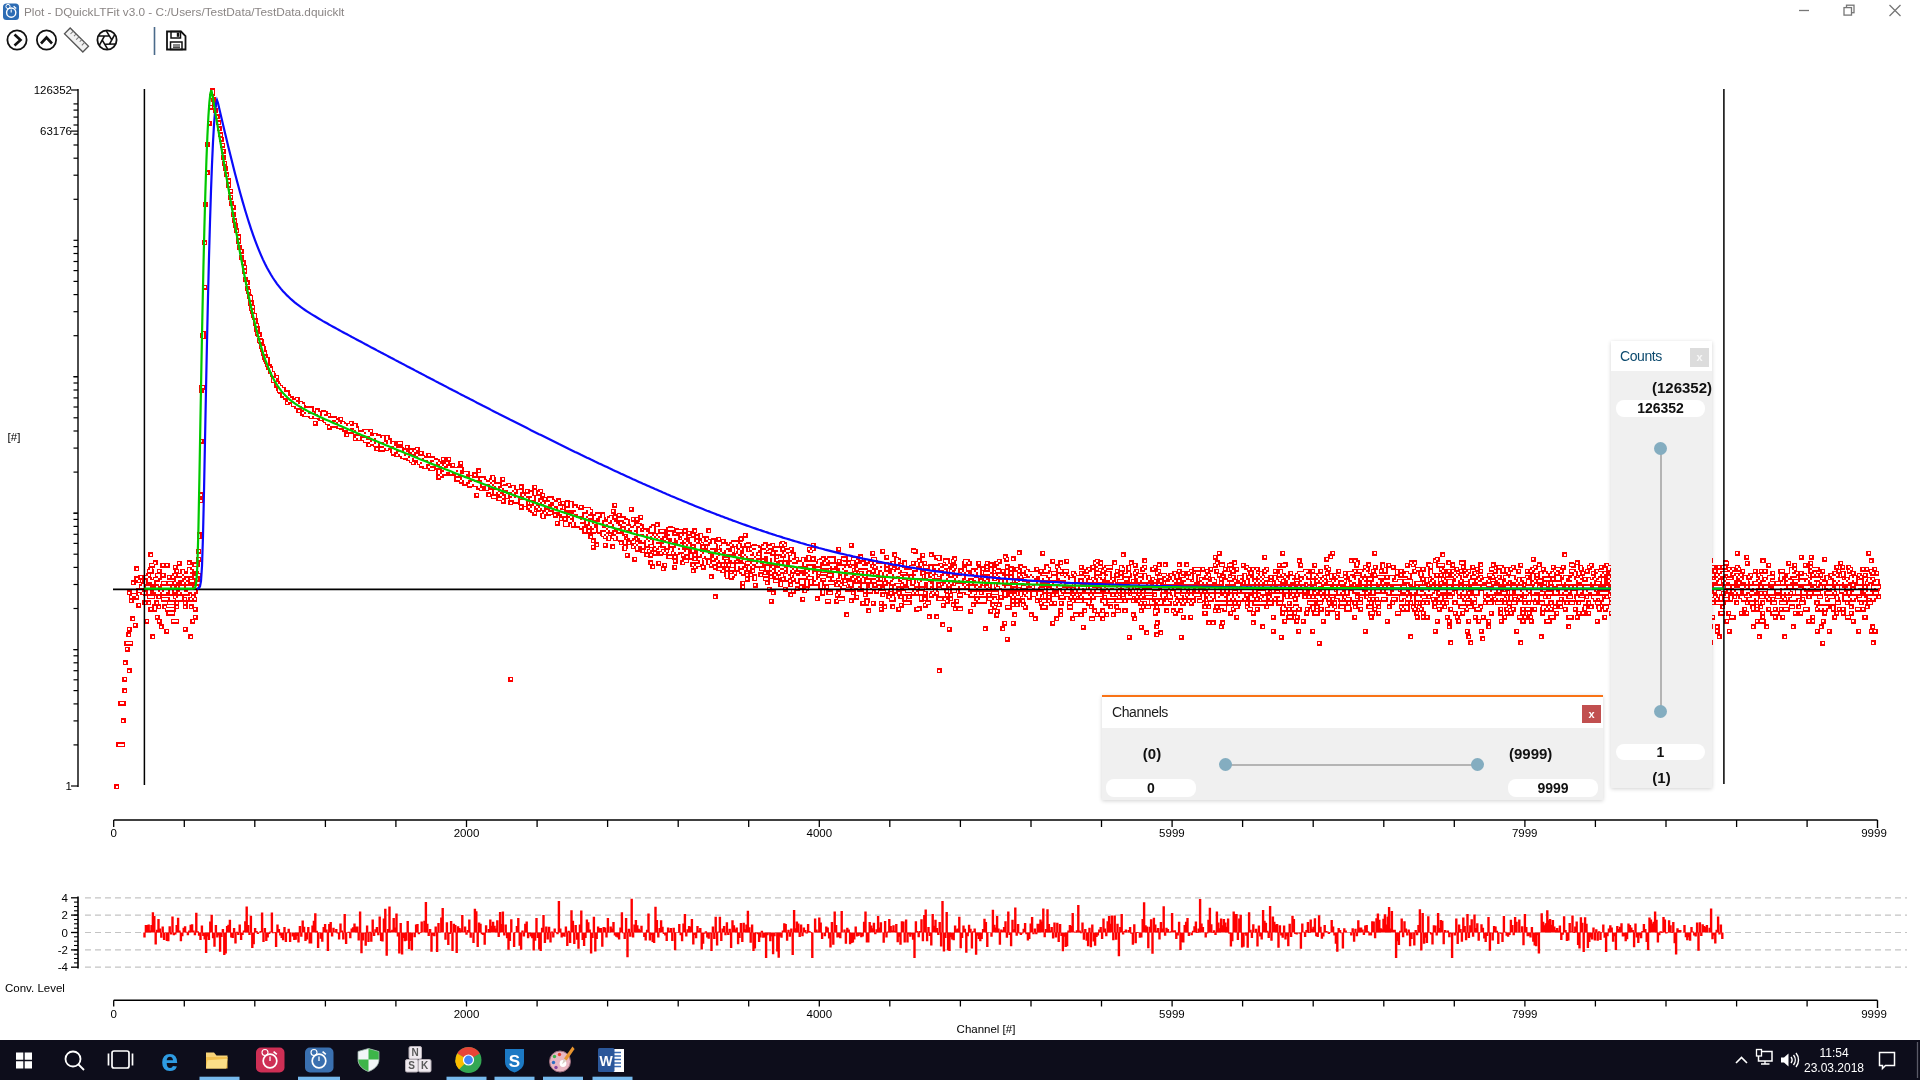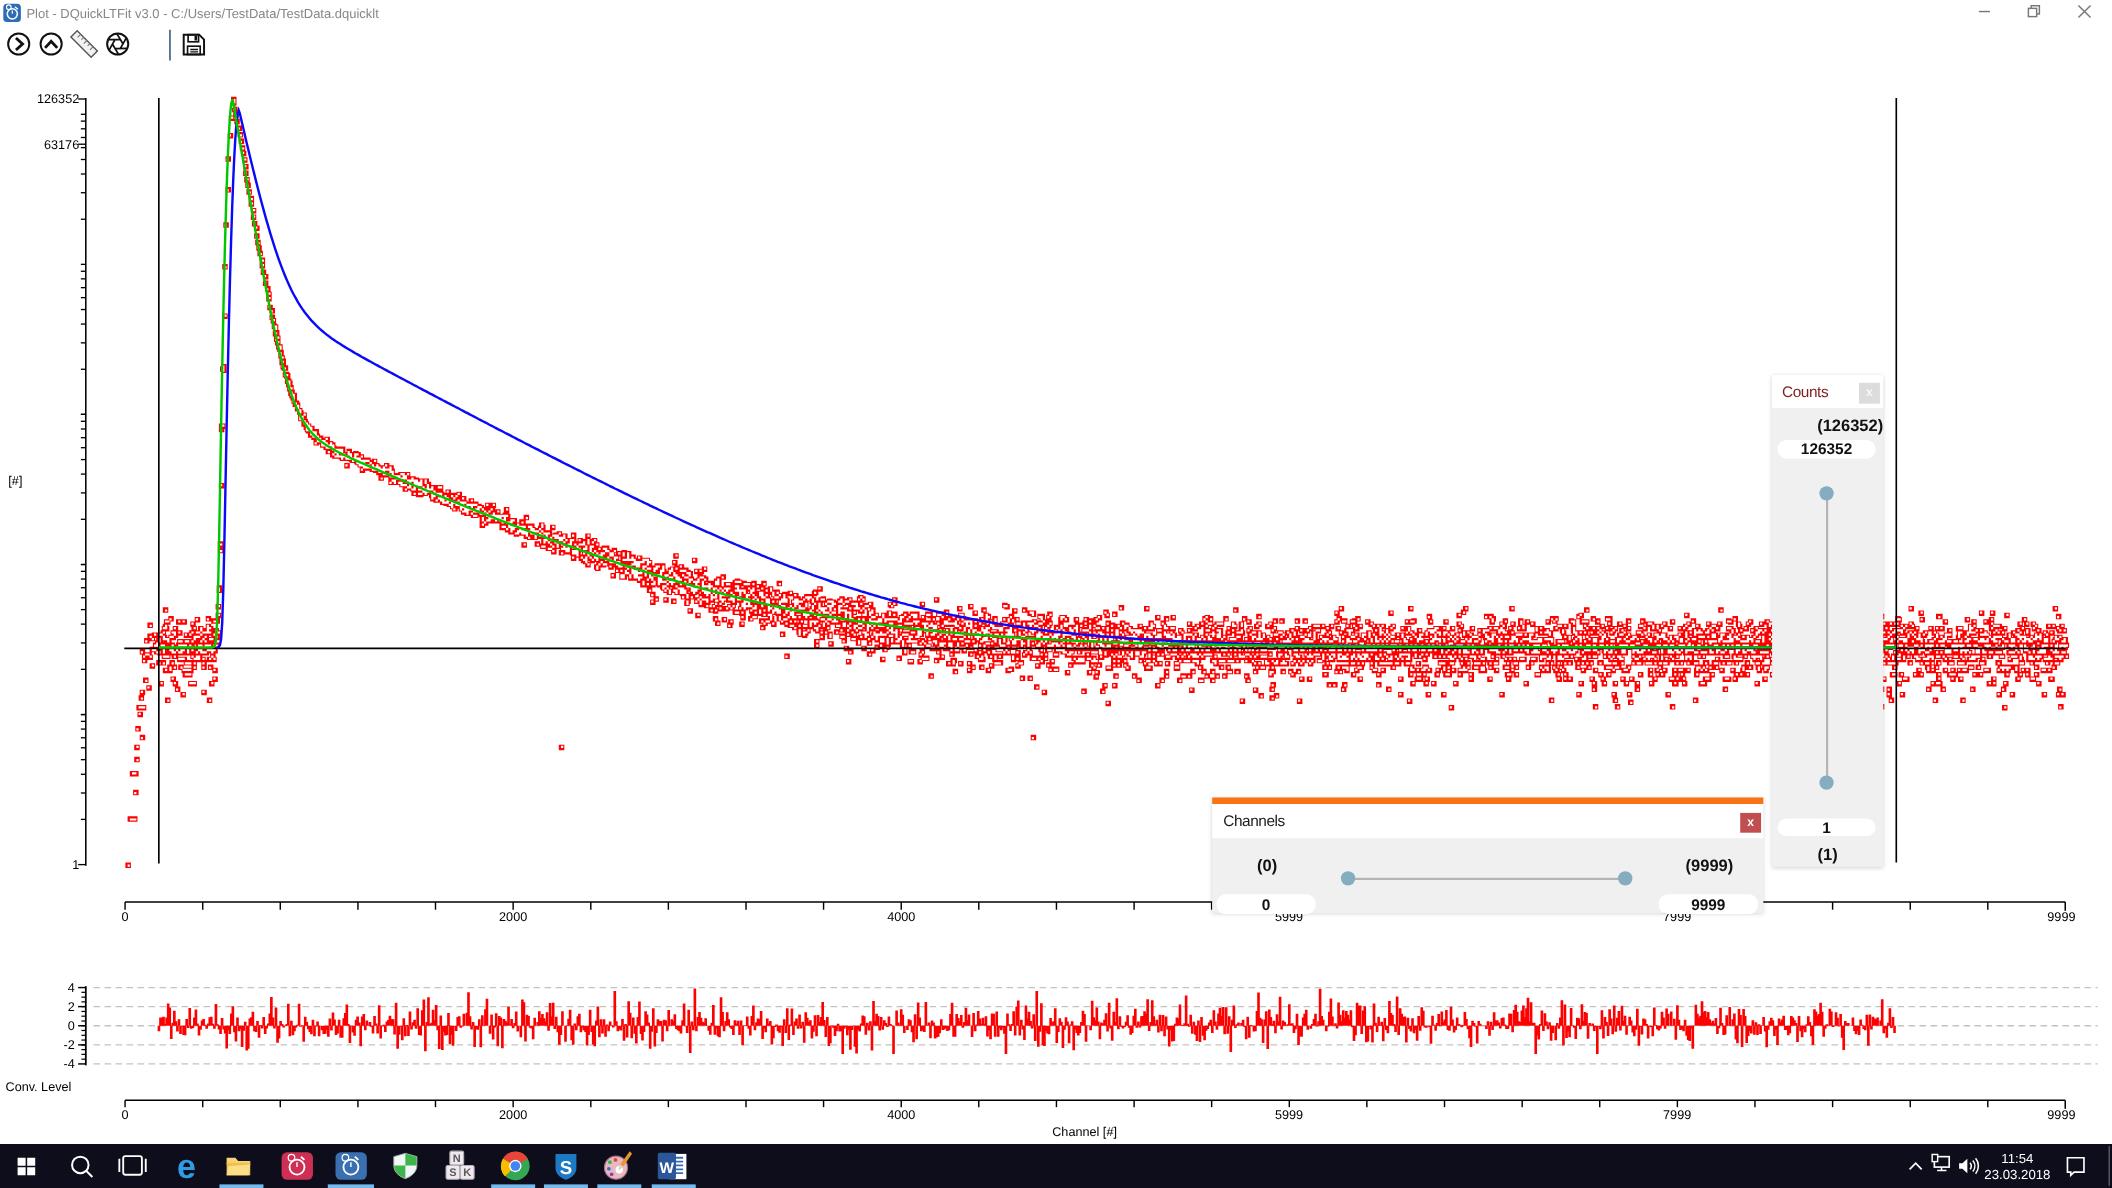--- a/index.html
+++ b/index.html
@@ -1,28 +1,28 @@
 <!DOCTYPE html>
 <html><head><meta charset="utf-8"><title>Plot</title><style>
 *{margin:0;padding:0;box-sizing:border-box}
 html,body{width:1920px;height:1080px;background:#fff;overflow:hidden;font-family:"Liberation Sans",sans-serif}
 #app{position:absolute;left:0;top:0;width:1920px;height:1040px;background:#fff}
 #plotsvg{position:absolute;left:0;top:0}
 .panel{position:absolute;background:#f0f0f0;box-shadow:0 1px 4px rgba(0,0,0,0.18)}
-#channels{left:1102px;top:725px;width:501px;height:105px;border-top:6px solid #f97316}
+#channels{left:1102px;top:695px;width:501px;height:105px;border-top:2px solid #f97316}
 #channels .tbar{position:absolute;left:0;top:0;width:100%;height:31px;background:#fff}
 #channels .tbar span{position:absolute;left:10px;top:7px;font-size:14px;letter-spacing:-0.4px;color:#1a1a1a}
 #channels .close{position:absolute;left:480px;top:8px;width:19px;height:18px;background:#c14f4f;color:#fff;font-size:11px;font-weight:bold;text-align:center;line-height:18px}
 .bld{position:absolute;font-size:15px;font-weight:bold;color:#111;white-space:nowrap}
 .wbox{position:absolute;background:#fff;border-radius:8px;font-size:14px;font-weight:bold;color:#111;text-align:center}
 .track{position:absolute;background:#b4b4b4}
 .knob{position:absolute;width:13px;height:13px;border-radius:50%;background:#84adc0}
 #counts{left:1611px;top:341px;width:101px;height:447px}
 #counts .tbar{position:absolute;left:0;top:0;width:100%;height:30px;background:#fff}
-#counts .tbar span{position:absolute;left:9px;top:7px;font-size:14px;letter-spacing:-0.4px;color:#7f1d1d}
+#counts .tbar span{position:absolute;left:9px;top:7px;font-size:14px;letter-spacing:-0.4px;color:#0c4a6e}
 #counts .close{position:absolute;left:79px;top:7px;width:19px;height:19px;background:#dcdcdc;color:#f8f8f8;font-size:11px;font-weight:bold;text-align:center;line-height:19px}
 #taskbar{position:absolute;left:0;top:1040px;width:1920px;height:40px;background:#0d0d1b}
 svg text{font-family:"Liberation Sans",sans-serif}
 </style></head><body>
 <div id="app">
 <svg id="plotsvg" width="1920" height="1040" viewBox="0 0 1920 1040">
 <rect x="3" y="3.5" width="16" height="16.5" rx="3.5" fill="#2d6cb4"></rect>
       <circle cx="11.2" cy="12.6" r="4.6" fill="none" stroke="#fff" stroke-width="1.4"></circle>
       <line x1="11.2" y1="12.6" x2="11.2" y2="9.6" stroke="#fff" stroke-width="1.1"></line>
       <line x1="13.6" y1="6.2" x2="16.2" y2="8.4" stroke="#fff" stroke-width="1.3"></line>
@@ -211,21 +211,21 @@
       <text x="1524.7" y="1017.5" font-size="11.5" text-anchor="middle" fill="#000">7999</text>
       <text x="1874.0" y="1017.5" font-size="11.5" text-anchor="middle" fill="#000">9999</text>
       <text x="986.0" y="1032.5" font-size="11.5" text-anchor="middle" fill="#000">Channel [#]</text>
 </svg>
 <div id="channels" class="panel">
  <div class="tbar">
         <span>Channels</span>
       </div>
       <div class="close">x</div>
  <div class="bld" style="left:28px;top:48px;width:44px;text-align:center">(0)</div>
- <div class="bld" style="left:407px;top:48px;width:90px;text-align:center">(9999)</div>
+ <div class="bld" style="left:407px;top:48px;width:90px;text-align:left">(9999)</div>
  <div class="track" style="left:124px;top:67px;width:252px;height:2px"></div>
  <div class="knob" style="left:117px;top:61px"></div>
  <div class="knob" style="left:369px;top:61px"></div>
  <div class="wbox" style="left:4px;top:82px;width:90px;height:18px;line-height:18px">0</div>
  <div class="wbox" style="left:406px;top:82px;width:90px;height:18px;line-height:18px">9999</div>
 </div>
 <div id="counts" class="panel">
  <div class="tbar">
         <span>Counts</span>
       </div>

